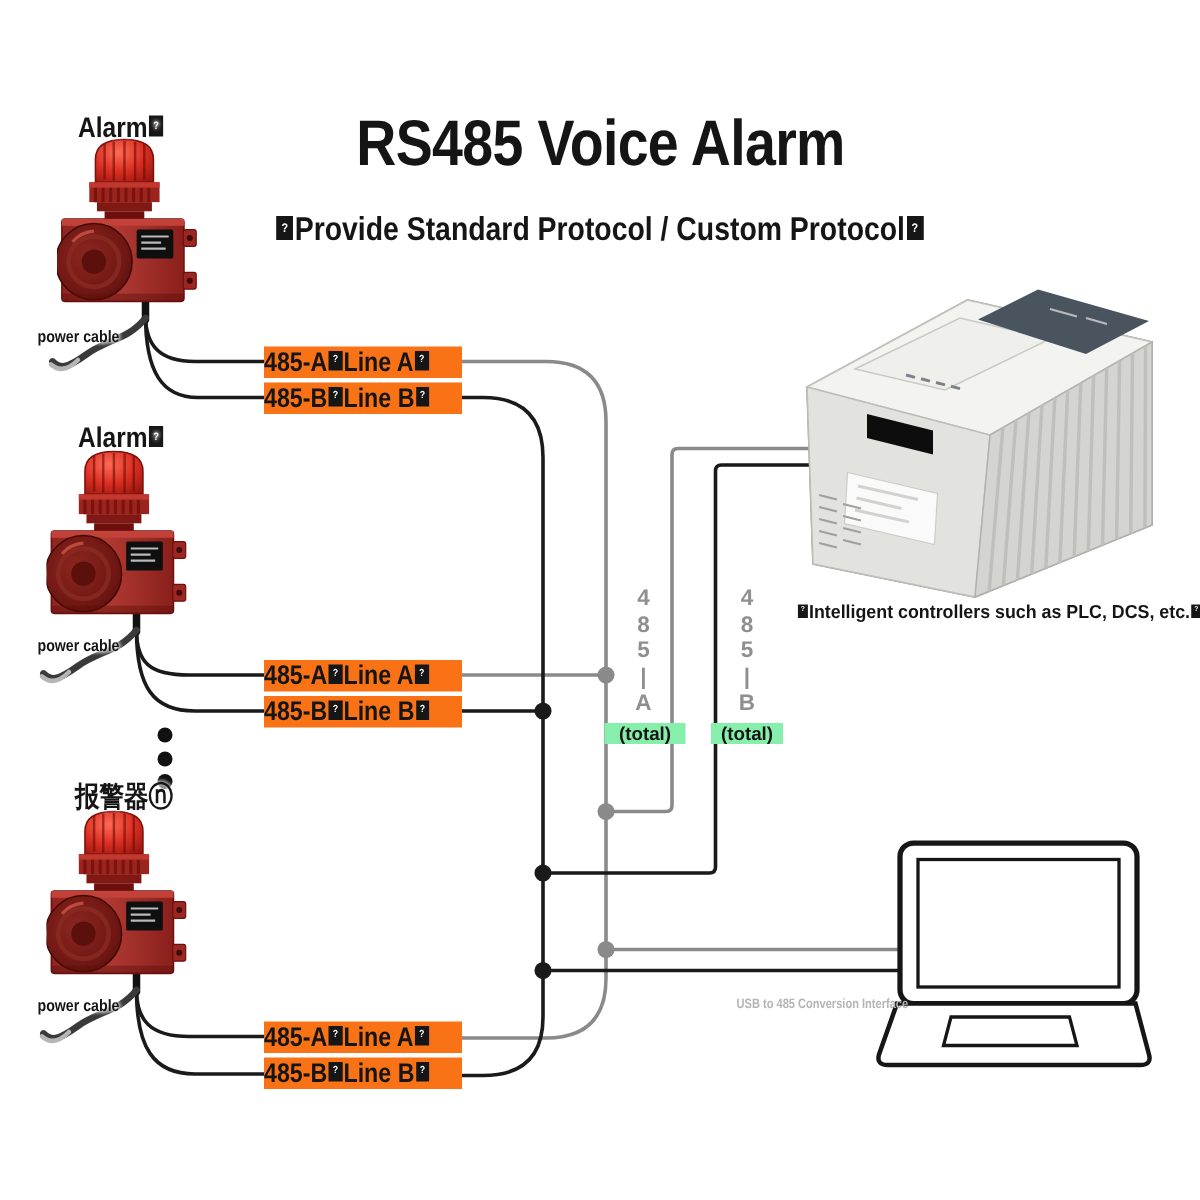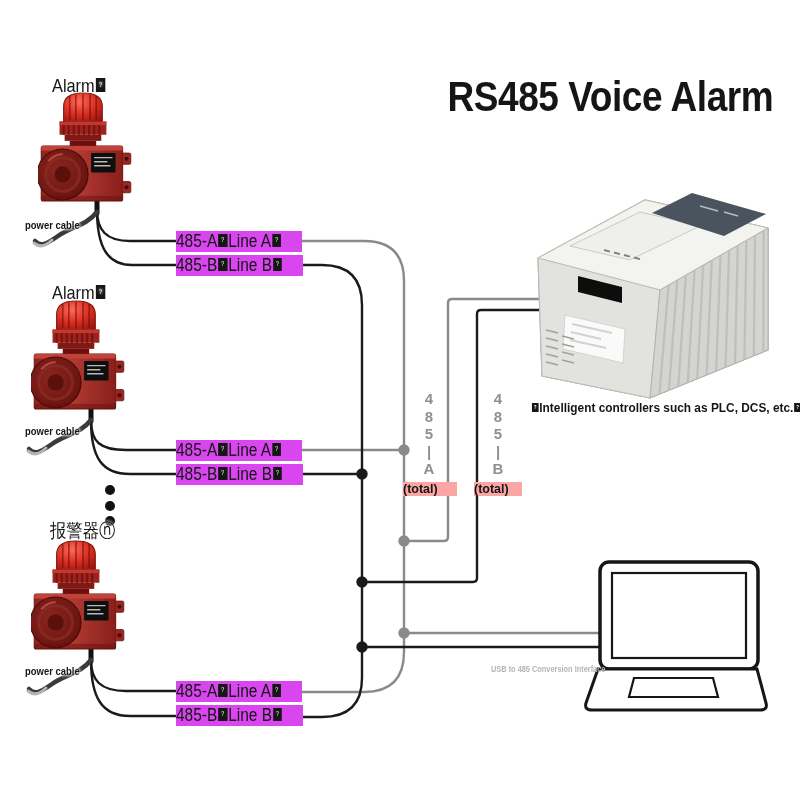--- a/index.html
+++ b/index.html
@@ -1,29 +1,29 @@
 <!DOCTYPE html>
 <html><head>
 <meta charset="utf-8">
 <style>
   html,body{margin:0;padding:0;background:#fff;}
   .stage{position:relative;width:800px;height:800px;background:#fff;overflow:hidden;
          font-family:"Liberation Sans",sans-serif;}
   .stage svg.wiring{position:absolute;left:0;top:0;z-index:1;}
   .lbl{position:absolute;z-index:3;color:#151515;white-space:nowrap;}
   .condensed{display:inline-block;transform:scaleX(.86);transform-origin:left top;}
-  .title{left:0;right:0;top:72px;text-align:right;font-size:43px;font-weight:700;letter-spacing:-.5px;}
+  .title{left:0;right:0;top:72px;text-align:center;font-size:43px;font-weight:700;letter-spacing:-.5px;}
   .title .condensed{transform-origin:center top;}
   .subtitle{left:0;right:0;top:140px;text-align:center;font-size:22px;font-weight:700;}
   .subtitle .condensed{transform-origin:center top;}
-  .alarm-lbl{font-size:19px;font-weight:400;text-shadow:0 0 3px #fff,0 0 3px #fff;}
+  .alarm-lbl{font-size:19px;font-weight:700;text-shadow:0 0 3px #fff,0 0 3px #fff;}
   .power-lbl{font-size:11px;font-weight:700;text-shadow:0 0 3px #fff,0 0 3px #fff,0 0 4px #fff;}
-  .wire-lbl{font-size:18px;font-weight:400;background:#d946ef;padding:0 3px 1px 0;line-height:20px;}
+  .wire-lbl{font-size:18px;font-weight:700;background:#f97316;padding:0 3px 1px 0;line-height:20px;}
   .bus-chars{font-size:15px;line-height:17.5px;color:#8f8f8f;white-space:pre-line;text-align:center;font-weight:700;}
-  .bus-total{font-size:12.5px;font-weight:700;text-align:left;background:#fca5a5;}
+  .bus-total{font-size:12.5px;font-weight:700;text-align:center;background:#86efac;}
   .plc-cap{font-size:12.5px;font-weight:700;}
   .usb-cap{font-size:9px;color:#b5b5b5;font-weight:700;}
   .tofu{display:inline-block;width:.6em;height:.72em;background:#161616;margin:0 .05em;
         position:relative;vertical-align:baseline;}
   .tofu::after{content:"?";position:absolute;left:0;right:0;top:50%;transform:translateY(-52%);
         color:#fff;font-size:.38em;text-align:center;line-height:1;}
 </style>
 </head>
 <body>
 
@@ -168,20 +168,23 @@
       <rect x="600" y="562" width="158" height="107" rx="9" stroke-width="3.5"></rect>
       <rect x="612" y="573" width="134" height="85" stroke-width="2.2"></rect>
       <path d="M598 669 L586 703 Q584 710 592 710 L760 710 Q768 710 766 703 L757 669 Z" stroke-width="3"></path>
       <path d="M634 678 L629 697 L718 697 L713 678 Z" stroke-width="2.2"></path>
     </g>
   </svg>
 
   <div class="lbl title">
     <span class="condensed">RS485 Voice Alarm</span>
   </div>
+  <div class="lbl subtitle">
+    <span class="condensed"><span class="tofu"></span><span>Provide Standard Protocol / Custom Protocol</span><span class="tofu"></span></span>
+  </div>
 
   <div class="lbl alarm-lbl" style="left:52px;top:75px;">
     <span class="condensed"><span>Alarm</span><span class="tofu"></span></span>
   </div>
   <div class="lbl alarm-lbl" style="left:52px;top:282px;">
     <span class="condensed"><span>Alarm</span><span class="tofu"></span></span>
   </div>
   <div class="lbl alarm-lbl" style="left:50px;top:518px;">
     <span class="condensed">报警器ⓝ</span>
   </div>

